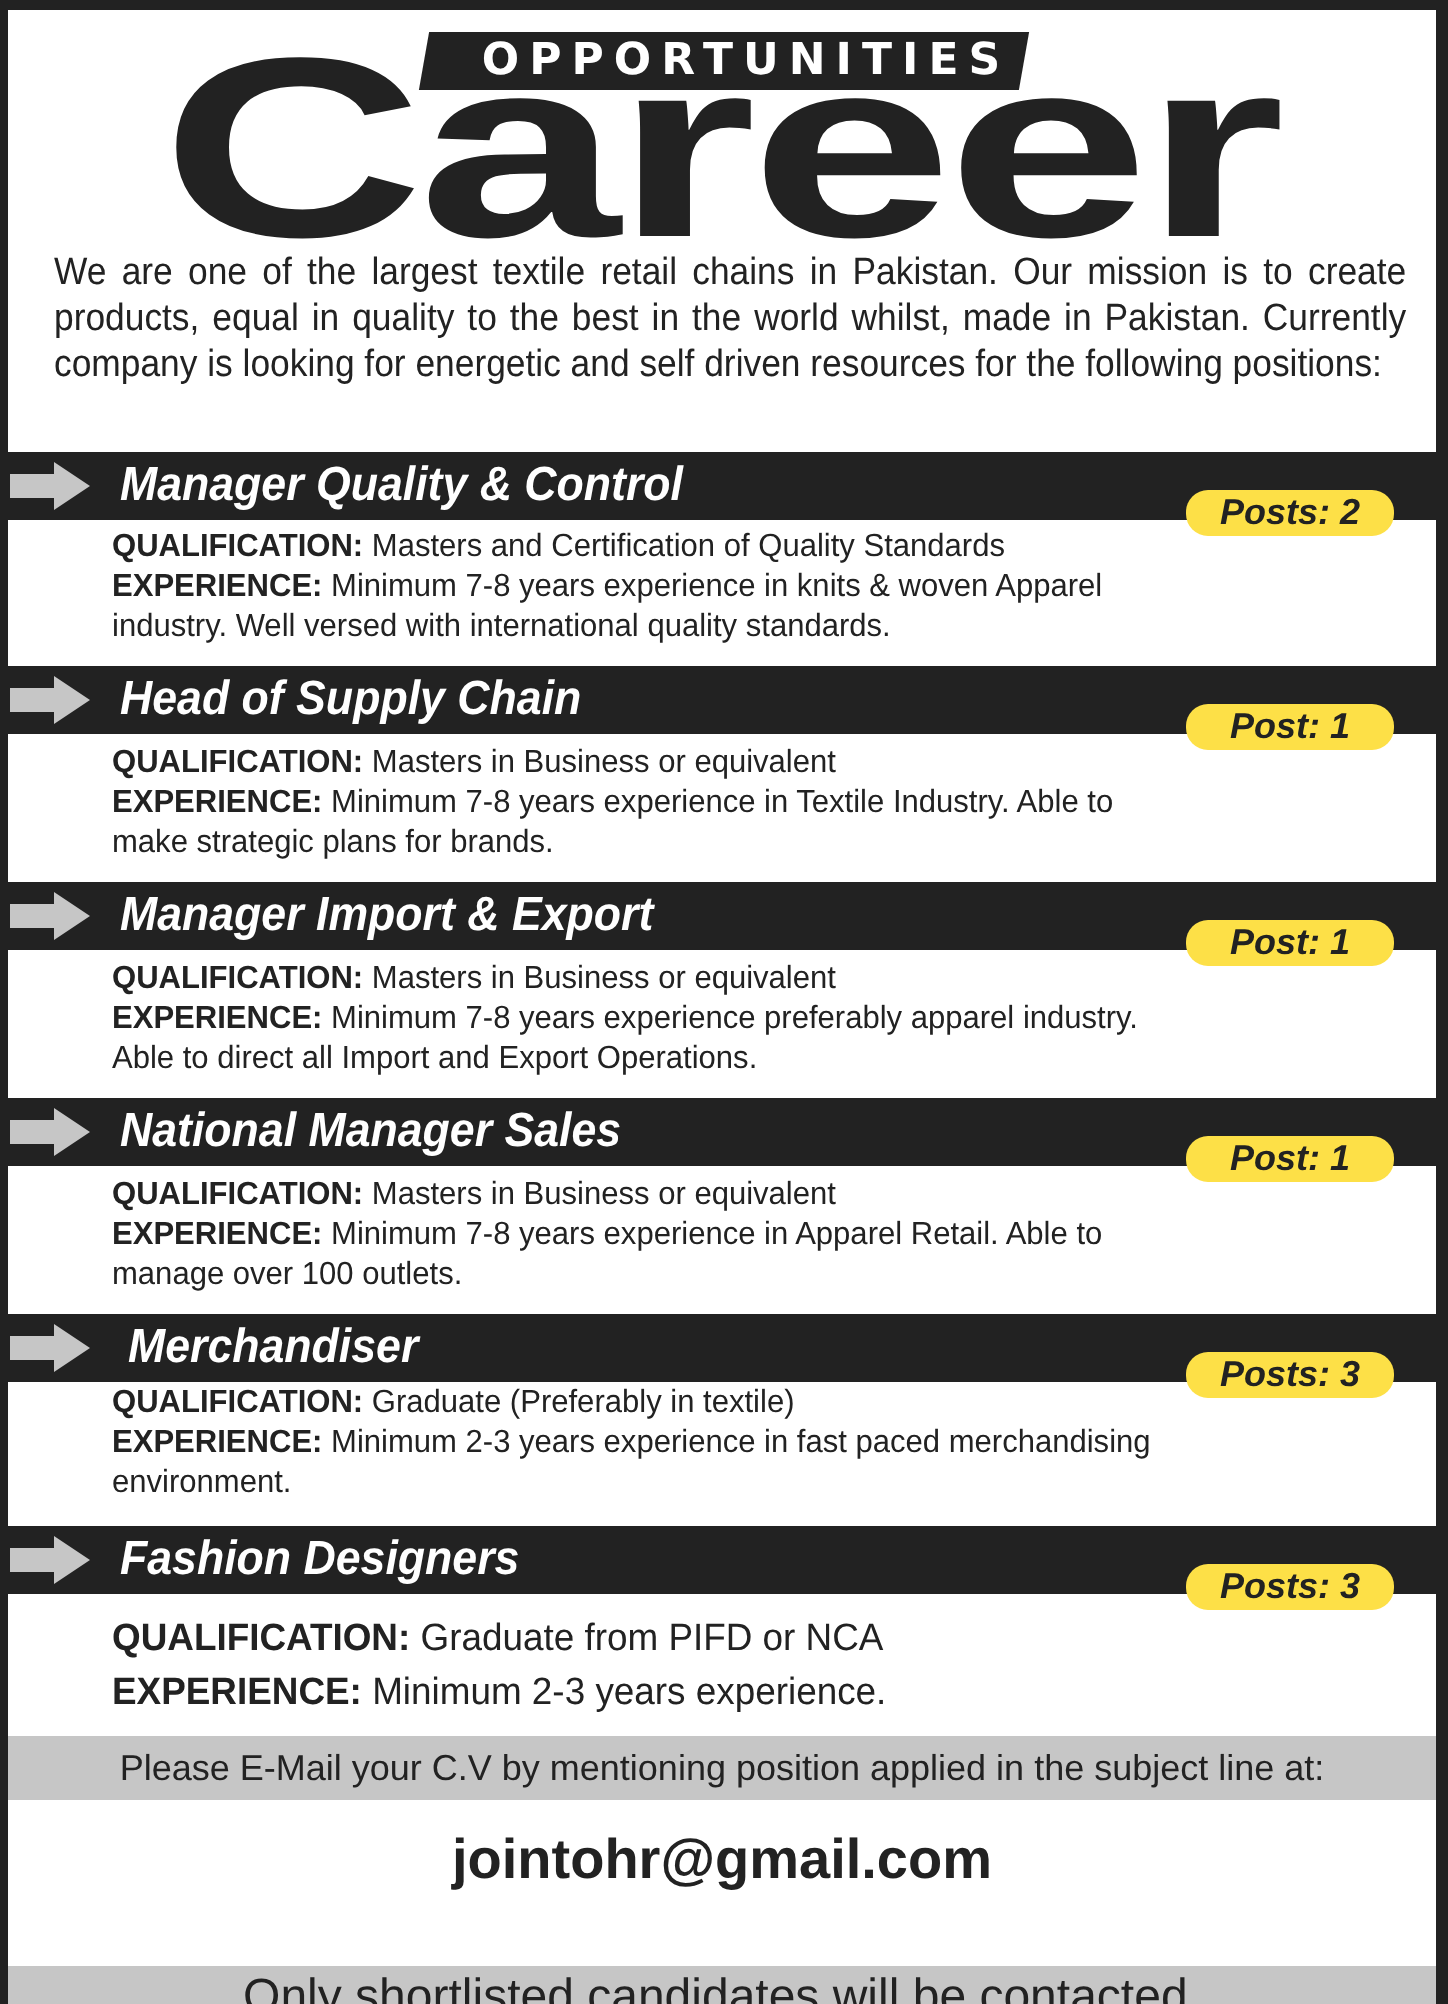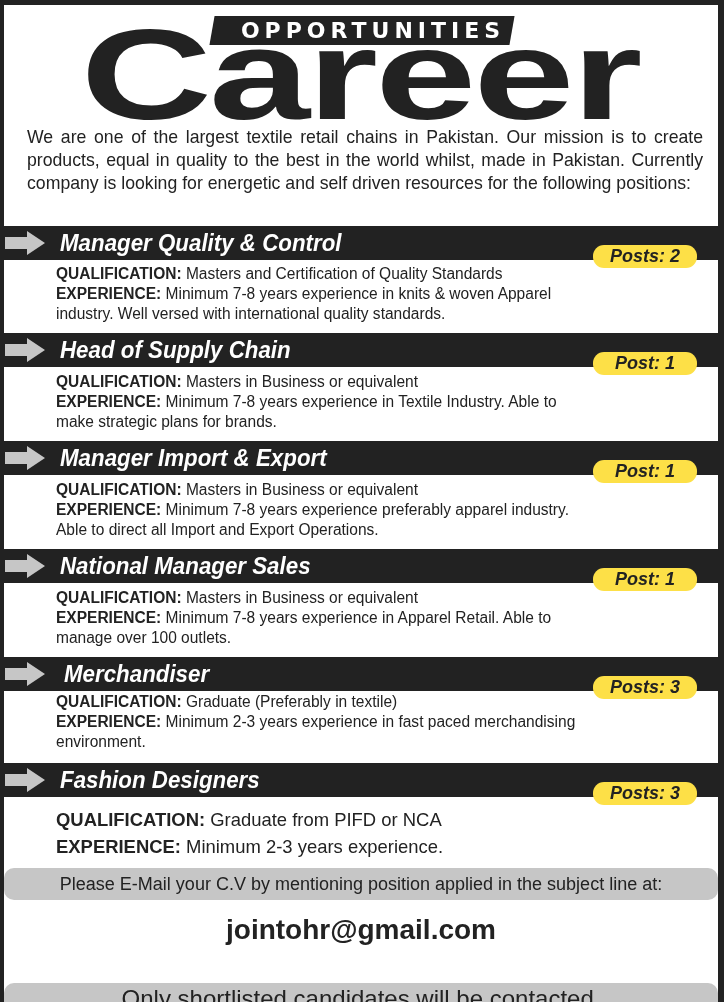--- a/index.html
+++ b/index.html
@@ -53,21 +53,21 @@
   .job-body {
     position: absolute; left: 52px; width: 650px; font-size: 16px; line-height: 20px; color: #222;
     transform: scaleX(0.97); transform-origin: 0 0;
   }
   .job-body.large { font-size: 19px; line-height: 27px; }
   .job-body b { font-weight: bold; }
   .line { white-space: nowrap; }
 
   
   .grey-bar {
-    position: absolute; left: 0; width: 714px; background: #c6c6c6; text-align: center; color: #222; border-radius: 10px;
+    position: absolute; left: 0; width: 714px; background: #c6c6c6; text-align: center; color: #222;
   }
   .apply-note { top: 863px; height: 32px; font-size: 18px; line-height: 32px; }
   .email {
     position: absolute; left: 0; top: 900px; width: 714px; height: 50px;
     text-align: center; font-weight: bold; font-size: 28px; line-height: 50px; color: #222;
   }
   .shortlist-note { top: 978px; height: 40px; font-size: 24px; line-height: 32px; }
 </style>
 </head>
 <body>

